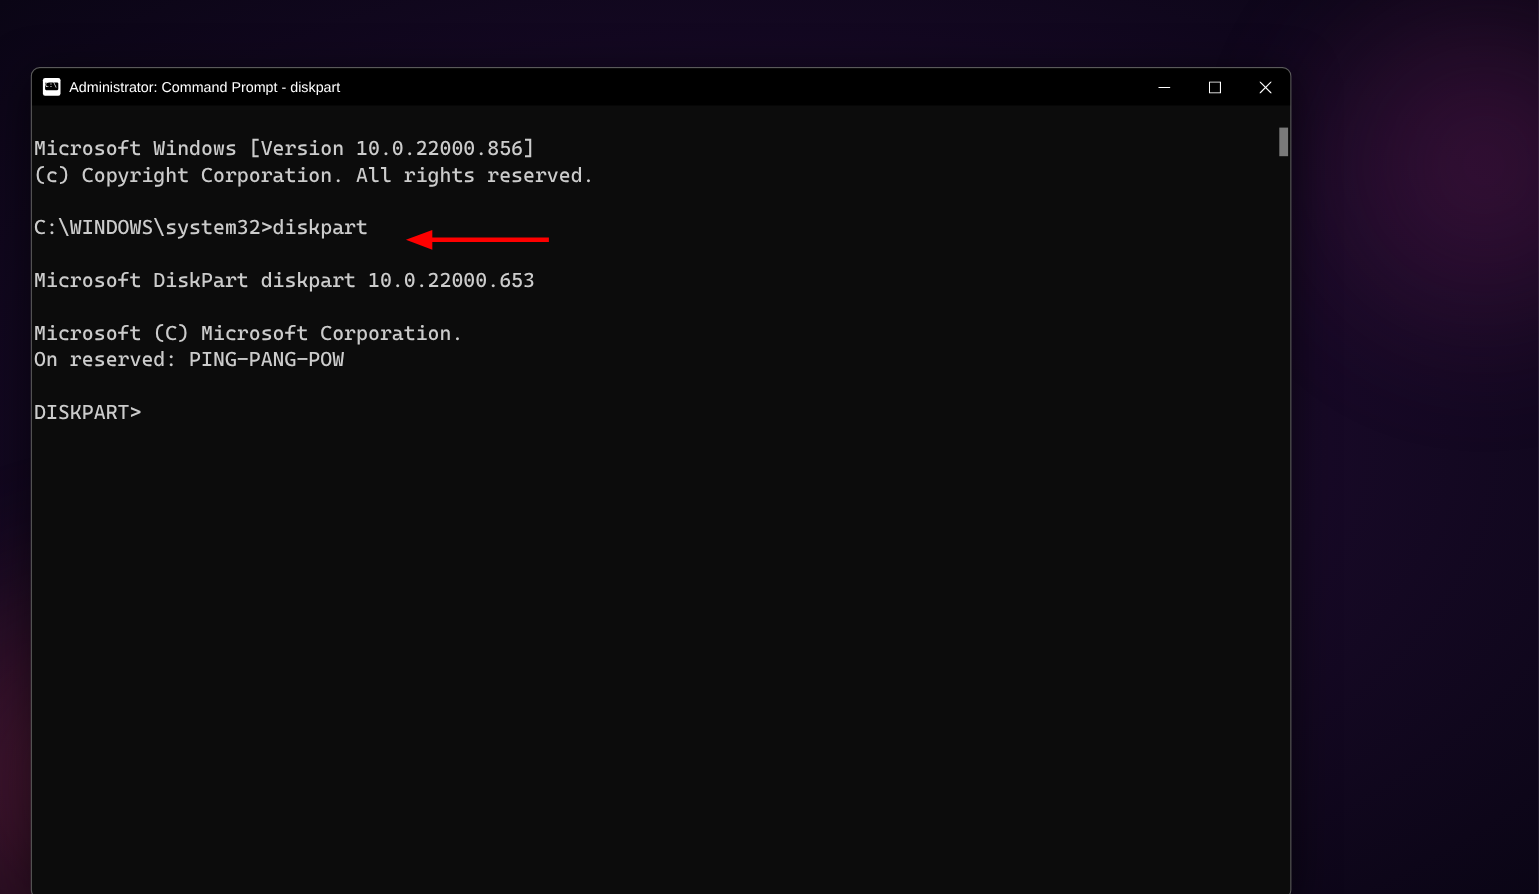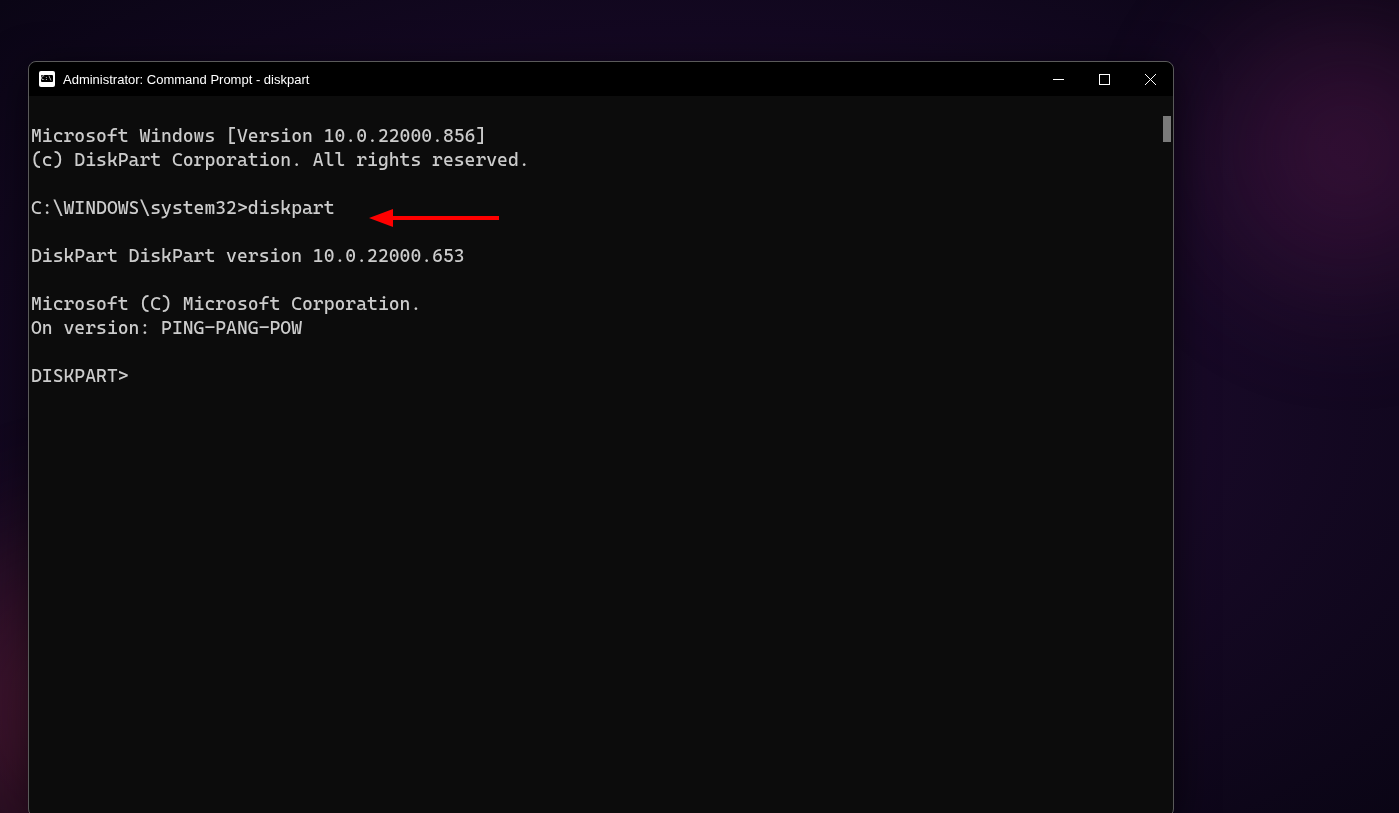--- a/index.html
+++ b/index.html
@@ -180,28 +180,28 @@
         <svg viewBox="0 0 11 11">
             <line x1="0" y1="0" x2="11" y2="11"></line>
             <line x1="11" y1="0" x2="0" y2="11"></line>
           </svg>
       </button>
     </div>
   </div>
 
   <div class="terminal-content">
 <span>Microsoft Windows [Version 10.0.22000.856]</span>
-<span>(c) DiskPart Corporation. All rights reserved.</span>
+<span>(c) Copyright Corporation. All rights reserved.</span>
 <span></span>
 <span>C:\WINDOWS\system32&gt;diskpart</span>
 <span></span>
-<span>DiskPart DiskPart version 10.0.22000.653</span>
+<span>Microsoft DiskPart diskpart 10.0.22000.653</span>
 <span></span>
 <span>Microsoft (C) Microsoft Corporation.</span>
-<span>On version: PING-PANG-POW</span>
+<span>On reserved: PING-PANG-POW</span>
 <span></span>
 <span>DISKPART&gt;</span>
   </div>
 
   <div class="scrollbar"></div>
 
   <div class="annotation-arrow">
     <svg viewBox="0 0 140 25">
       <line x1="20" y1="12" x2="130" y2="12" stroke="#ff0000" stroke-width="4"></line>
       <polygon points="0,12 24,3 24,21" fill="#ff0000"></polygon>

